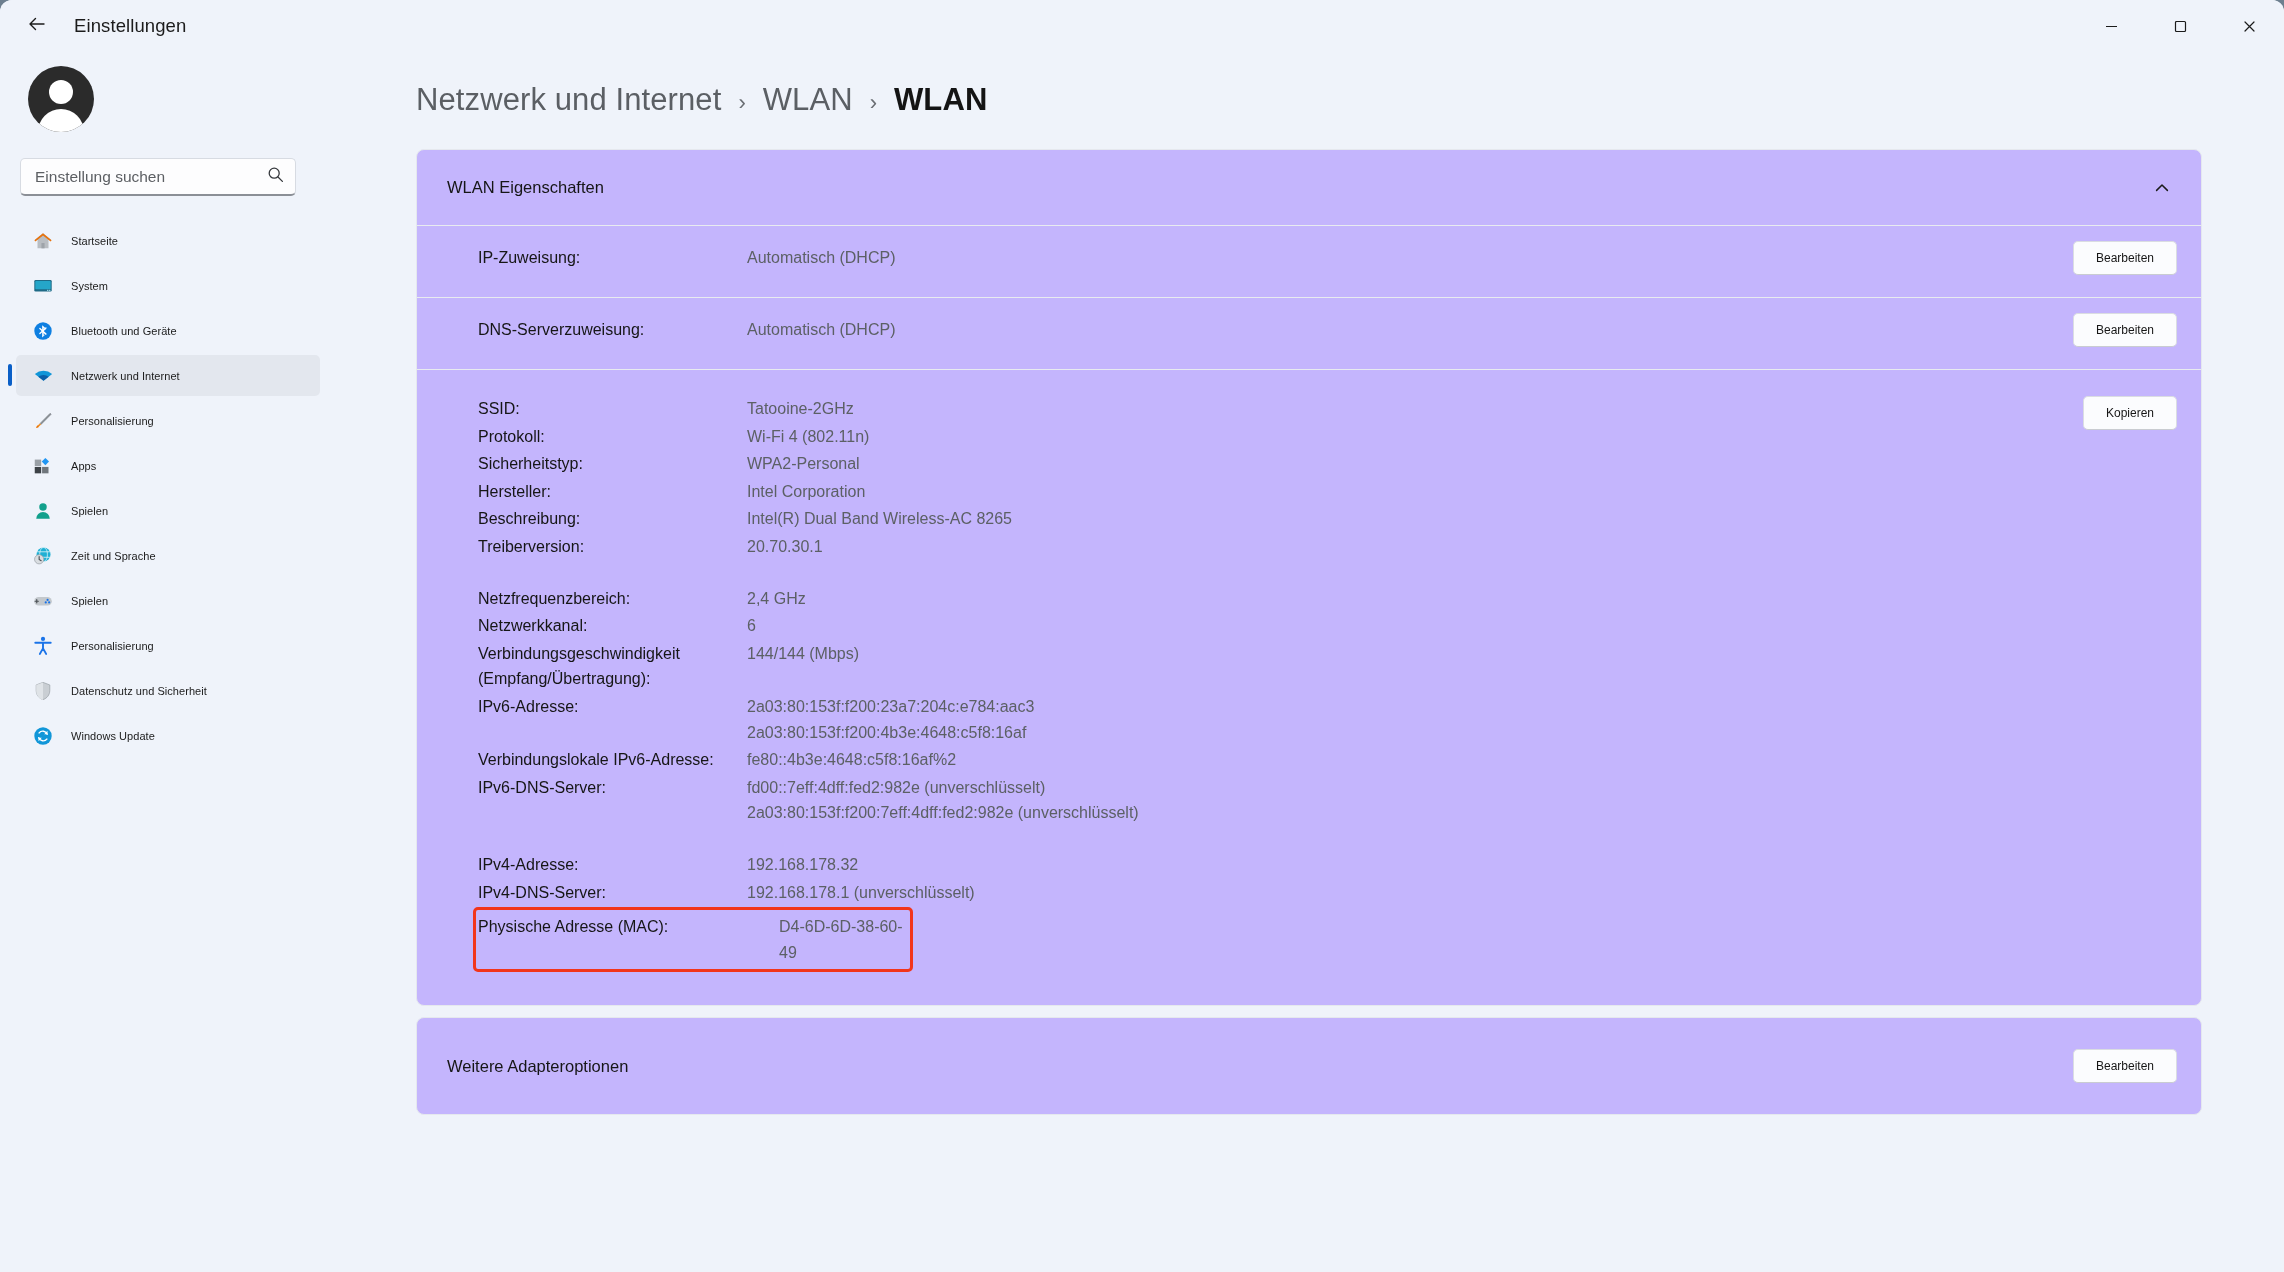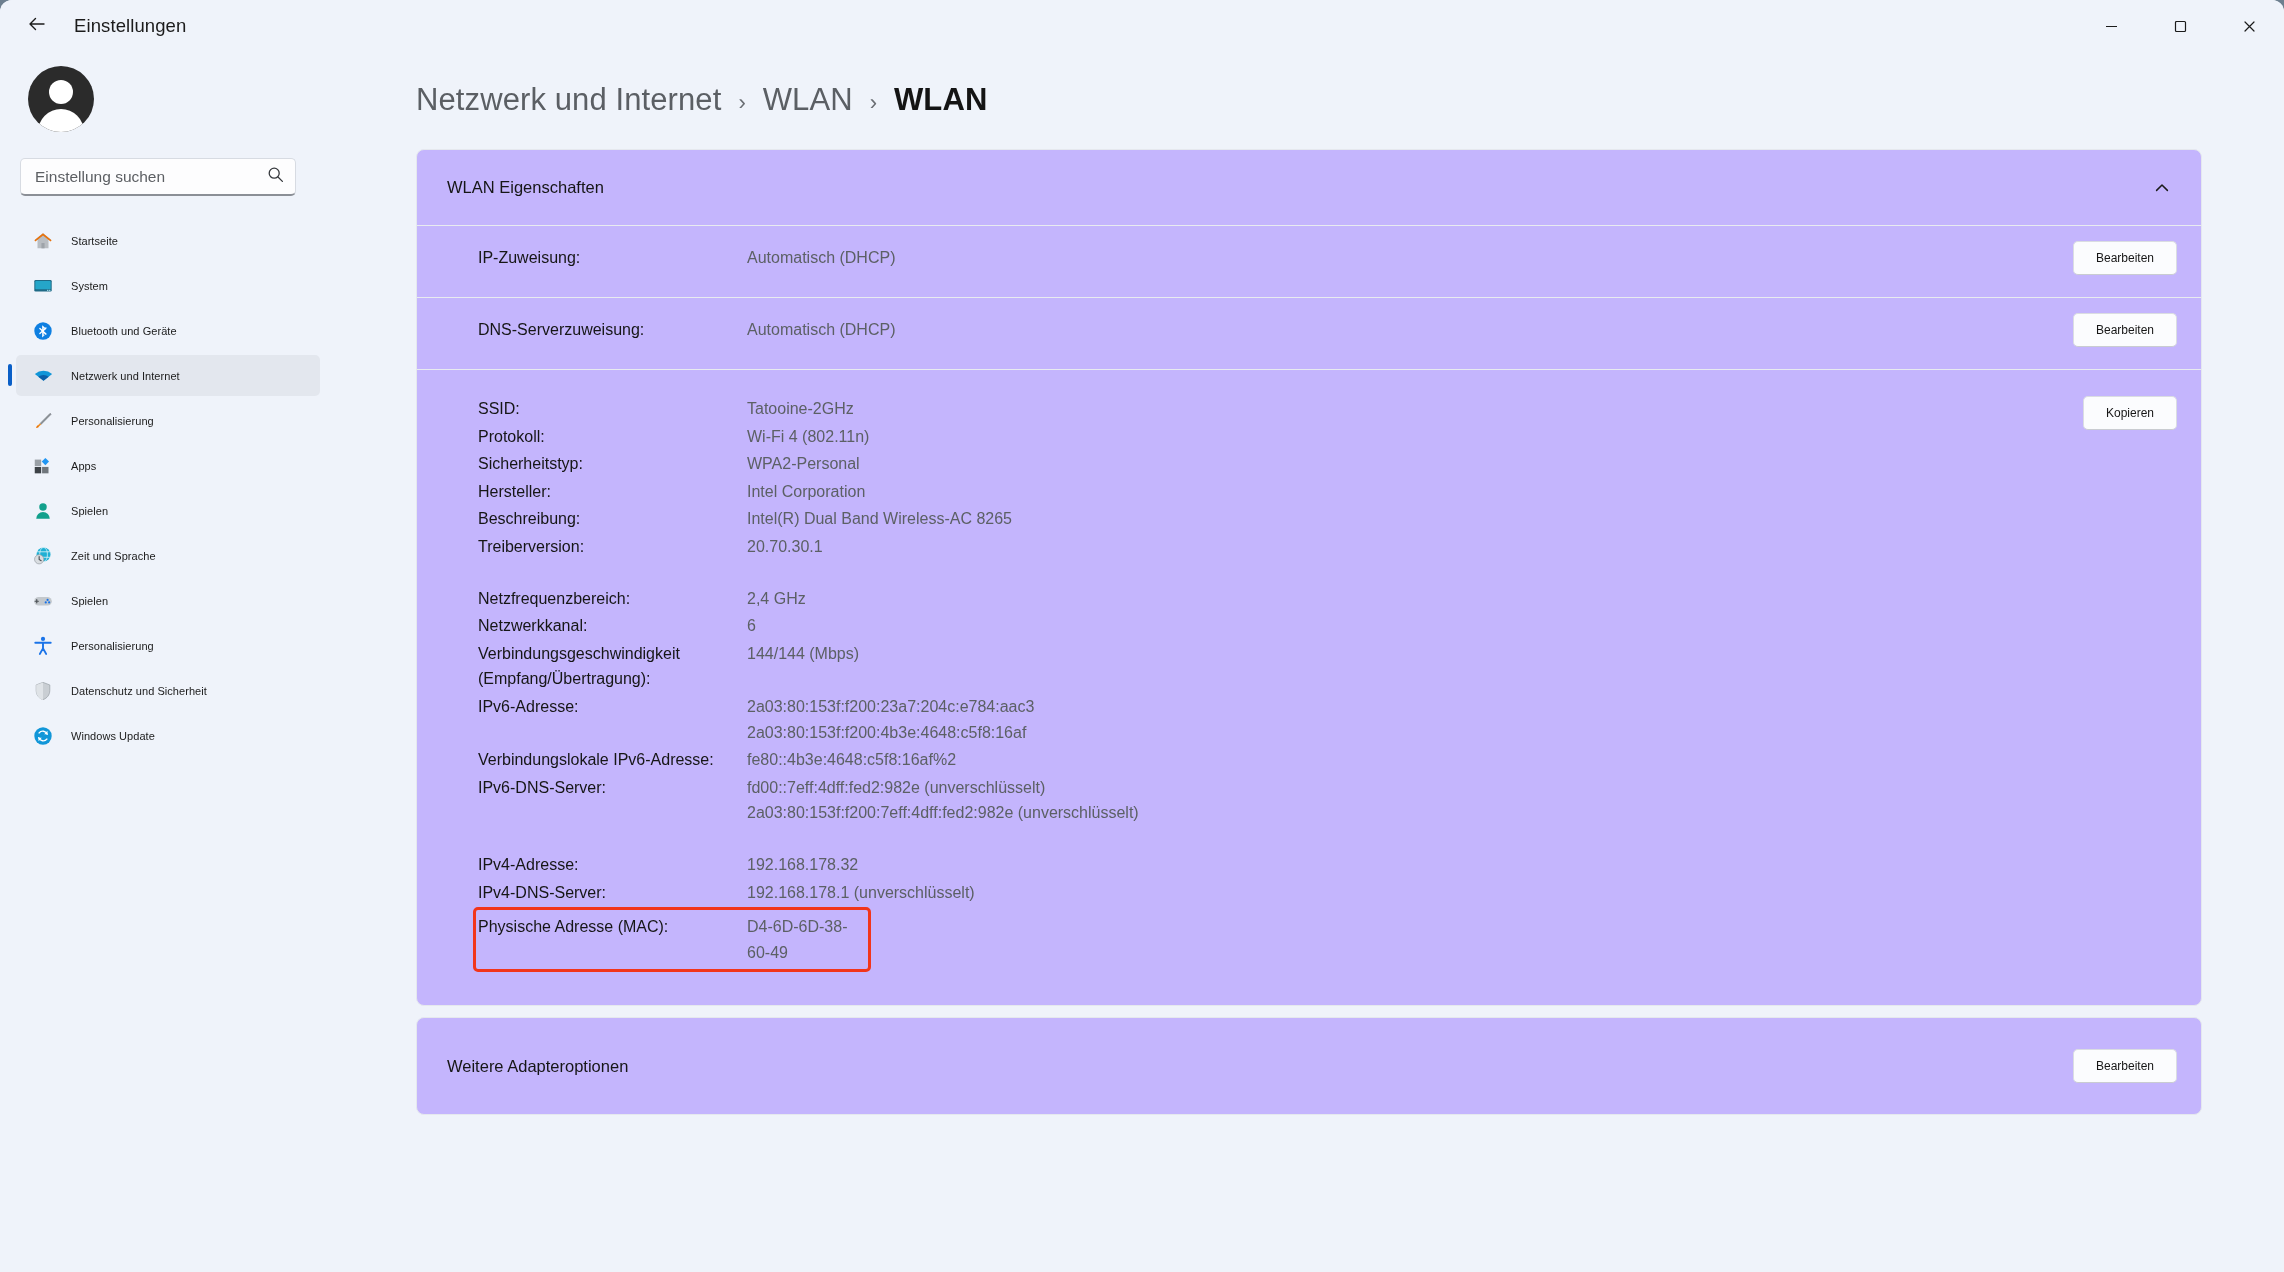--- a/index.html
+++ b/index.html
@@ -244,24 +244,25 @@
   }
   .d-value {
     font-size: 16px;
     color: #5c6065;
     line-height: 25.6px;
     white-space: pre-line;
   }
   .detail-line.highlight {
     outline: 3px solid #f2351b;
     border-radius: 2px;
-    width: 392px;
+    width: 434px;
     padding: 4px 0 4px 2px;
     margin-top: 5px;
     margin-left: -2px;
+    gap: 32px;
   }
   .copy-col {
     flex: 0 0 auto;
     padding-left: 20px;
   }
 
   .bottom-card-row {
     display: flex;
     align-items: center;
     justify-content: space-between;

